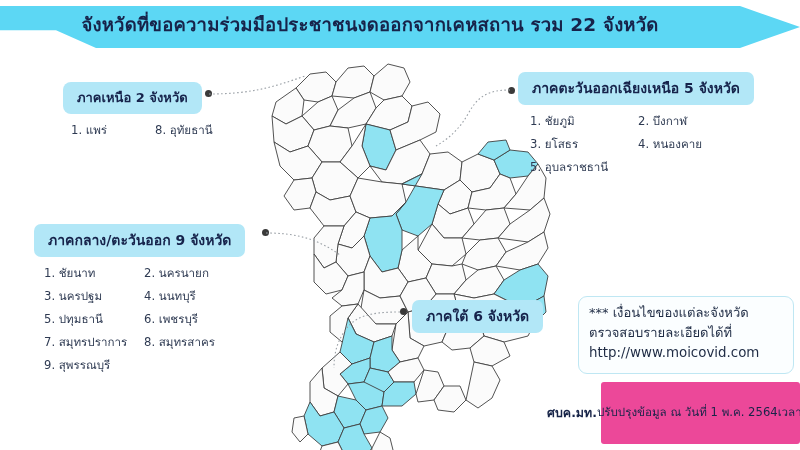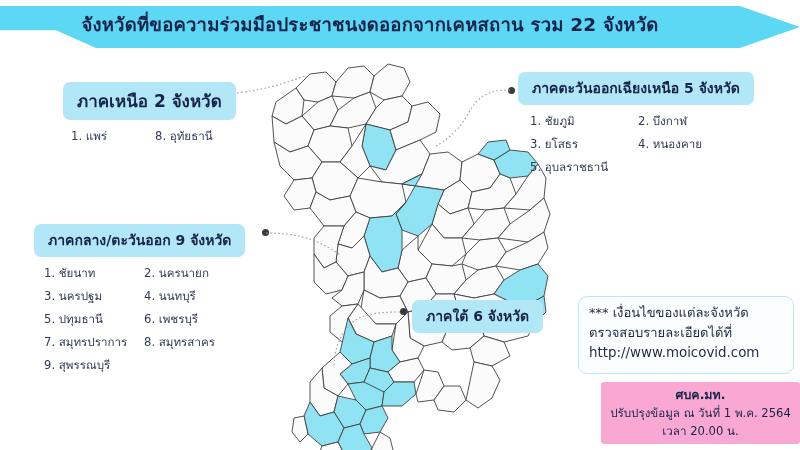--- a/index.html
+++ b/index.html
@@ -36,21 +36,21 @@
     padding:5px 14px 6px 14px;
     color:#16234b; font-weight:bold; font-size:14px;
     white-space:nowrap; text-align:center; display:inline-block;
   }
   .plist { margin-top:7px; color:#2e3a52; font-size:11.6px; }
   .plist .row { display:flex; margin-bottom:5px; }
   .plist .cell { white-space:nowrap; }
 
   
   #c-north { left:63px; top:82px; }
-  #c-north .chip { font-size:17px; }
+  #c-north .chip { font-size:13px;border-radius:8px; }
   #c-north .cell { width:84px; padding-left:8px; }
 
   #c-northeast { left:518px; top:72px; }
   #c-northeast .cell { width:108px; padding-left:12px; }
 
   #c-central { left:34px; top:224px; }
   #c-central .cell { width:100px; padding-left:10px; }
 
   #c-south { left:412px; top:300px; }
   #c-south .cell { width:84px; padding-left:10px; }
@@ -66,22 +66,22 @@
     background:#fbfeff; border:1.6px solid #bfe7f3; border-radius:9px;
     padding:6px 8px 6px 10px;
     color:#1e2b44; font-size:13px; line-height:1.52;
   }
   .note .ln { white-space:nowrap; }
   .note .url { font-size:13.4px; }
 
   
   .footer {
     position:absolute; left:601px; top:382px; width:199px; height:62px;
-    background:#f9a8d4; border-radius:3px;
-    display:flex; flex-direction:column; align-items:center; justify-content:center;
+    background:#ec4899; border-radius:3px;
+    display:flex; align-items:center; justify-content:center;
     color:#172448; font-size:11.6px; line-height:1.55;
   }
   .footer .org { font-weight:bold; font-size:12.4px; margin-bottom:1px; }
   .footer .ln { white-space:nowrap; }
 </style>
 </head>
 <body>
 
 <div id="stage">
 

